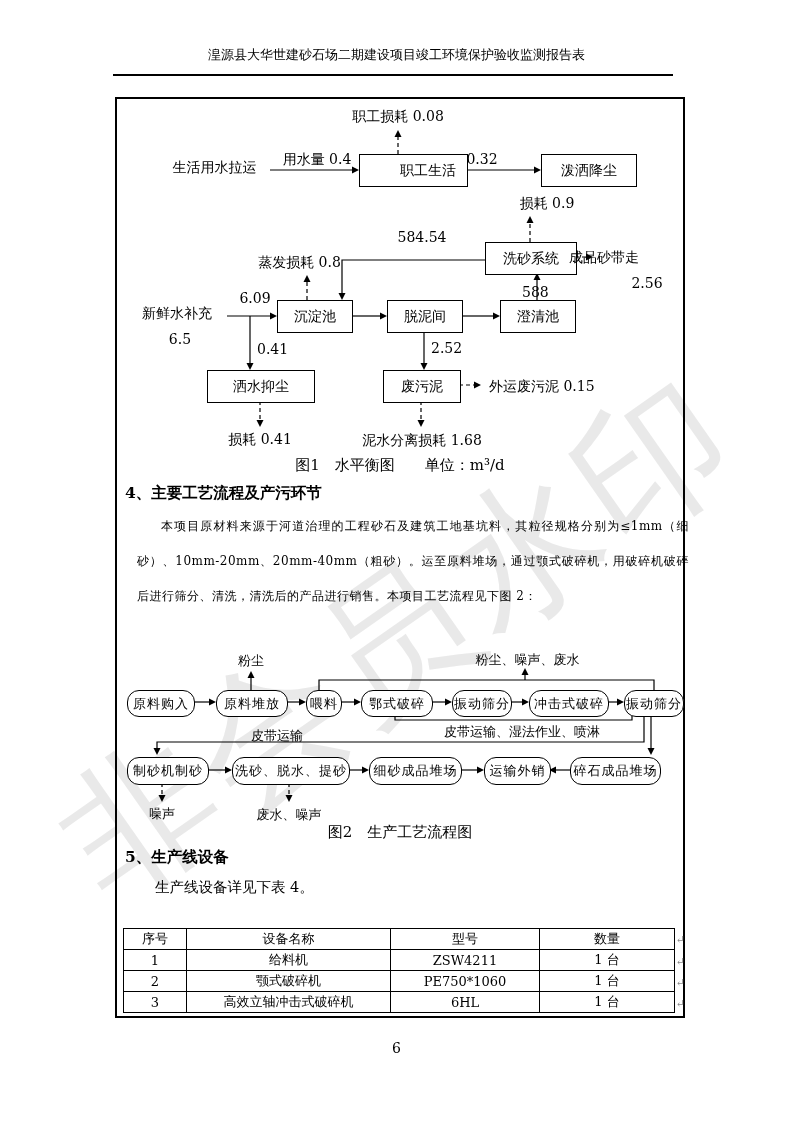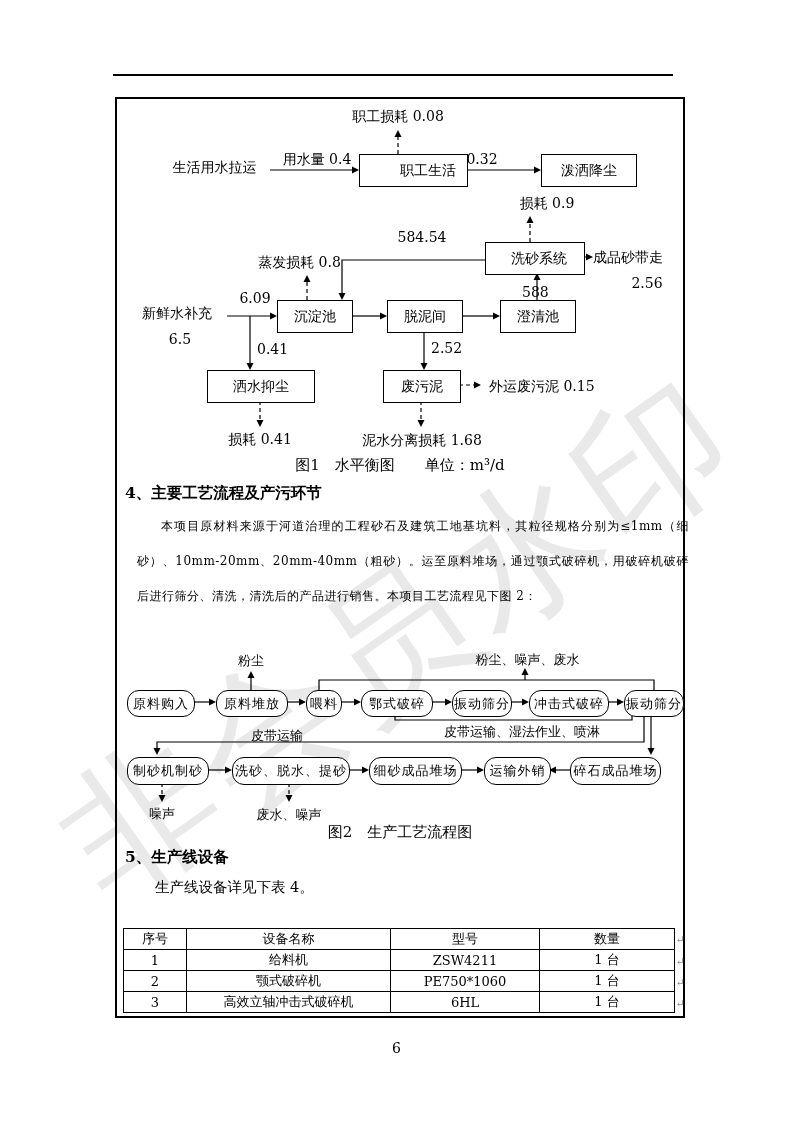--- a/index.html
+++ b/index.html
@@ -32,20 +32,21 @@
   svg .dash{stroke-dasharray:4 3;}
   svg polygon{fill:#000;stroke:none;}
 </style>
 </head>
 <body>
 
 <div class="page">
 
   <div class="watermark">非会员水印</div>
 
+  <div class="doc-title">湟源县大华世建砂石场二期建设项目竣工环境保护验收监测报告表</div>
   <div class="title-rule"></div>
 
   <div class="content-box">
 
     <svg class="ov" width="566" height="917" viewBox="0 0 566 917">
 
       <path d="M153 71 H235"></path>
         <polygon points="242,71 235,67.5 235,74.5"></polygon>
       <path d="M320 71 H417"></path>
         <polygon points="424,71 417,67.5 417,74.5"></polygon>
@@ -120,22 +121,22 @@
 
     <div class="lbl ctr" style="left:196px;top:9px;width:170px;">职工损耗 0.08</div>
     <div class="lbl ctr" style="left:158px;top:52px;width:84px;">用水量 0.4</div>
     <div class="lbl ctr" style="left:45px;top:60px;width:105px;">生活用水拉运</div>
     <div class="lbl ctr" style="left:335px;top:52px;width:60px;">0.32</div>
     <div class="fbox" style="left:242px;top:55px;width:78px;height:31px;padding-left:29px;">职工生活</div>
     <div class="fbox" style="left:424px;top:55px;width:94px;height:31px;">泼洒降尘</div>
     <div class="lbl ctr" style="left:375px;top:96px;width:110px;">损耗 0.9</div>
     <div class="lbl ctr" style="left:250px;top:130px;width:110px;">584.54</div>
     <div class="lbl ctr" style="left:130px;top:155px;width:105px;">蒸发损耗 0.8</div>
-    <div class="fbox" style="left:368px;top:143px;width:90px;height:31px;padding-left:8px;">洗砂系统</div>
-    <div class="lbl" style="left:476px;top:150px;">成品砂带走</div>
+    <div class="fbox" style="left:368px;top:143px;width:90px;height:31px;">洗砂系统</div>
+    <div class="lbl" style="left:452px;top:150px;">成品砂带走</div>
     <div class="lbl ctr" style="left:500px;top:176px;width:60px;">2.56</div>
     <div class="lbl ctr" style="left:10px;top:206px;width:100px;">新鲜水补充</div>
     <div class="lbl ctr" style="left:33px;top:232px;width:60px;">6.5</div>
     <div class="lbl ctr" style="left:108px;top:191px;width:60px;">6.09</div>
     <div class="fbox" style="left:160px;top:201px;width:74px;height:31px;">沉淀池</div>
     <div class="fbox" style="left:270px;top:201px;width:74px;height:31px;">脱泥间</div>
     <div class="fbox" style="left:383px;top:201px;width:74px;height:31px;">澄清池</div>
     <div class="lbl" style="left:405px;top:185px;">588</div>
     <div class="lbl" style="left:140px;top:242px;">0.41</div>
     <div class="lbl" style="left:314px;top:241px;">2.52</div>

